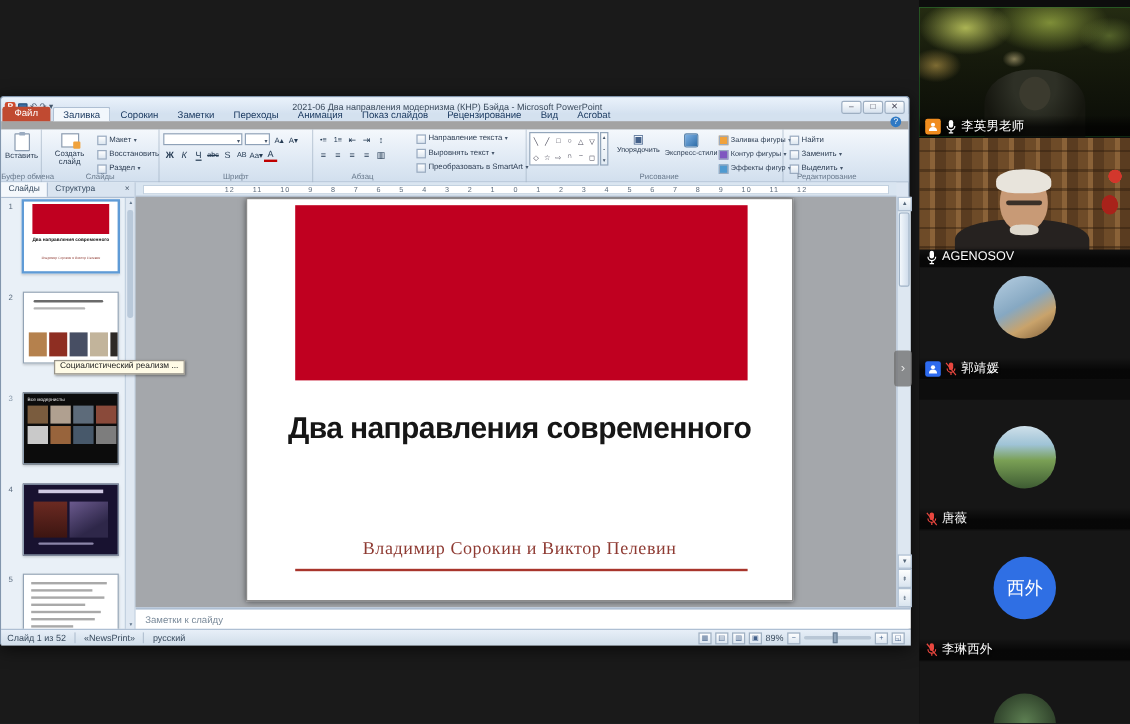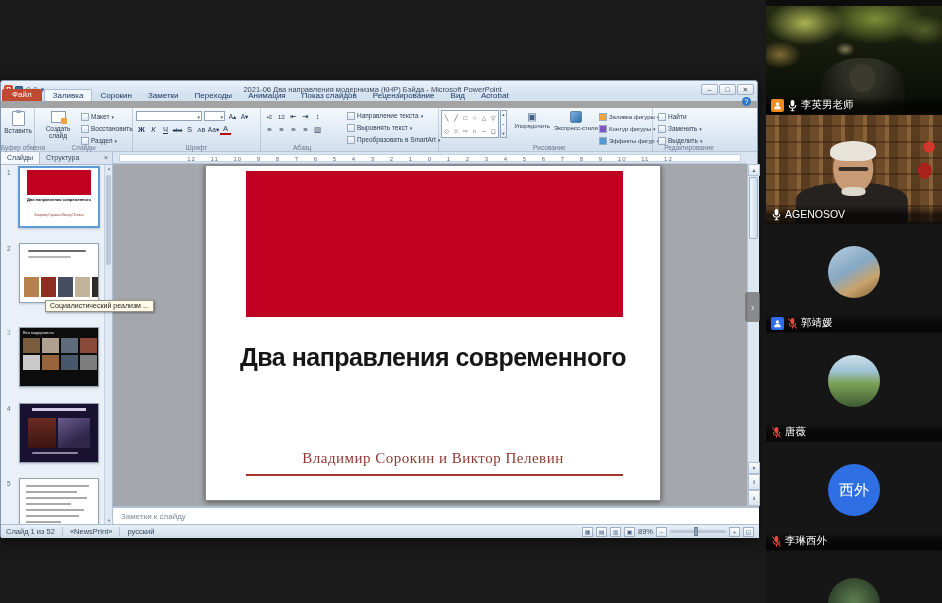--- a/index.html
+++ b/index.html
@@ -531,21 +531,21 @@
         <svg class="mic on" viewBox="0 0 12 14">
           <rect x="4" y="1" width="4" height="7" rx="2" fill="currentColor"></rect>
           <path d="M2.5 6.5a3.5 3.5 0 0 0 7 0" fill="none" stroke="currentColor" stroke-width="1.1"></path>
           <line x1="6" y1="10" x2="6" y2="12.5" stroke="currentColor" stroke-width="1.1"></line>
           <line x1="4" y1="12.7" x2="8" y2="12.7" stroke="currentColor" stroke-width="1.1"></line>
         </svg>
         <span>AGENOSOV</span>
       </div>
     </div>
 
-    <div class="tile" style="top:224px;">
+    <div class="tile" style="top:208px;">
       <div class="avatar av3"></div>
       <div class="vlabel">
         <span class="badge member">
           <svg viewBox="0 0 12 12">
               <circle cx="6" cy="4" r="2.3"></circle>
               <path d="M1.5 11a4.5 4.5 0 0 1 9 0z"></path>
             </svg>
         </span>
         <svg class="mic off" viewBox="0 0 12 14">
           <rect x="4" y="1" width="4" height="7" rx="2" fill="currentColor"></rect>

